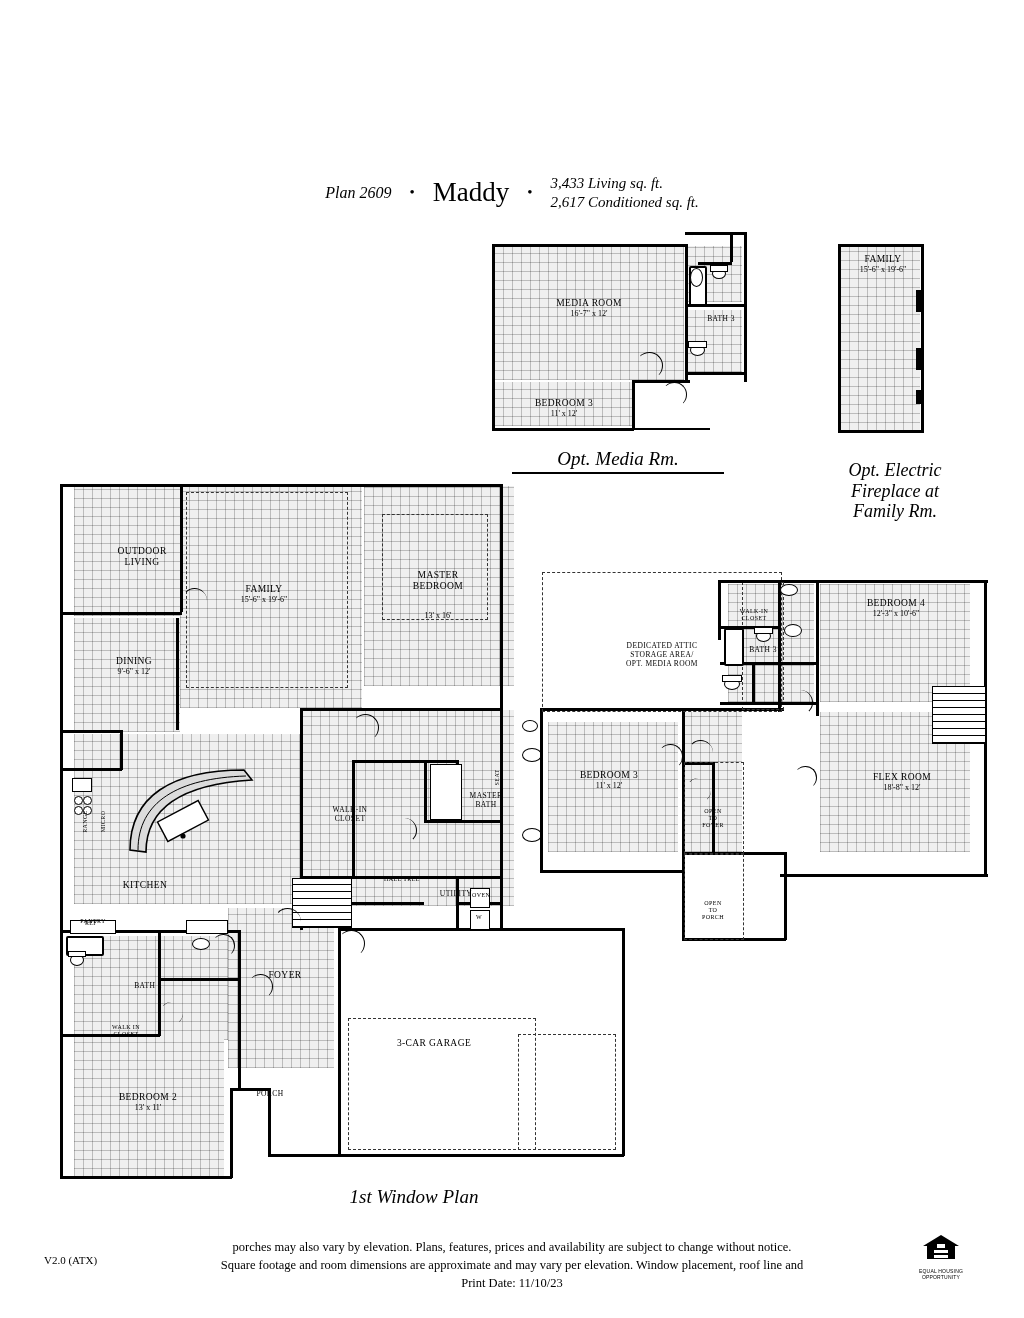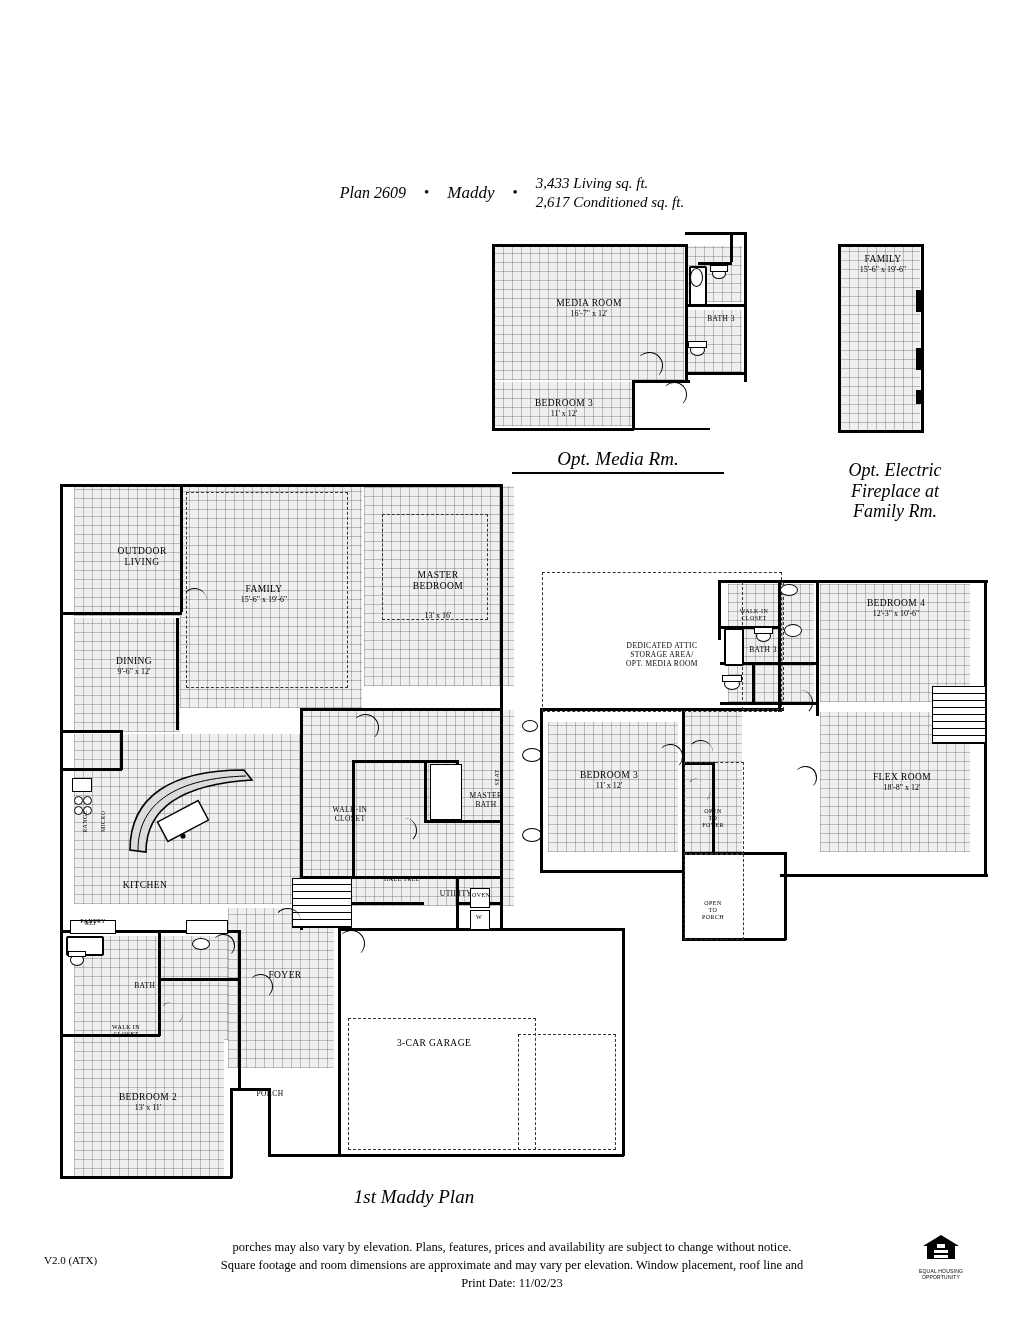--- a/index.html
+++ b/index.html
@@ -10,21 +10,21 @@
   .brand{position:absolute;left:0;right:0;top:50px;text-align:center;}
   .brand-row{display:flex;align-items:center;justify-content:center;gap:10px;}
   .logo-mark{width:62px;height:62px;position:relative;display:inline-block;}
   .brand-words{display:flex;flex-direction:column;align-items:flex-start;line-height:0.92;}
   .brand-words span{font-family:"Liberation Sans",sans-serif;font-weight:bold;font-size:33px;letter-spacing:.5px;}
   .tagline{font-size:22px;font-style:italic;margin-top:7px;font-family:"Liberation Serif",serif;}
 
   .planline{position:absolute;left:0;right:0;top:174px;text-align:center;}
   .planline .pl{display:inline-block;font-style:italic;font-size:16px;vertical-align:middle;}
   .planline .dot{display:inline-block;font-size:15px;margin:0 14px;vertical-align:middle;}
-  .planline .name{display:inline-block;font-style:italic;font-size:17px;vertical-align:middle;}
+  .planline .name{display:inline-block;font-size:27px;vertical-align:middle;}
   .sqftblock{display:inline-block;font-style:italic;font-size:15px;text-align:left;vertical-align:middle;line-height:1.25;}
 
   
   .grp{position:absolute;}
   .w{position:absolute;background:#000;}            
   .hz{height:3px;} .vt{width:3px;}
   .hatch{position:absolute;
      background-image:
        repeating-linear-gradient(0deg, rgba(0,0,0,.22) 0 1px, transparent 1px 9px),
        repeating-linear-gradient(90deg, rgba(0,0,0,.22) 0 1px, transparent 1px 9px);
@@ -298,21 +298,21 @@
     <div class="lbl xs" style="left:38px;top:340px;width:26px;transform:rotate(-90deg);">
       <span class="nm">MICRO</span>
     </div>
     <div class="lbl xs" style="left:420px;top:414px;width:14px;">
       <span class="nm">OVEN</span>
     </div>
     <div class="lbl xs" style="left:420px;top:436px;width:14px;">
       <span class="nm">W</span>
     </div>
   </div>
-  <div class="caption" style="left:284px;top:1186px;width:260px;">1st Maddy Plan</div>
+  <div class="caption" style="left:284px;top:1186px;width:260px;">1st Window Plan</div>
 
   <div class="grp" style="left:532px;top:566px;width:460px;height:380px;">
 
     <div class="hatch" style="left:190px,;"></div>
     <div class="hatch" style="left:196px;top:18px;width:86px;height:118px;"></div>
     <div class="hatch" style="left:288px;top:18px;width:150px;height:118px;"></div>
     <div class="hatch" style="left:288px;top:146px;width:150px;height:140px;"></div>
     <div class="hatch" style="left:16px;top:156px;width:130px;height:130px;"></div>
     <div class="hatch" style="left:150px;top:146px;width:60px;height:140px;"></div>
 
@@ -393,21 +393,21 @@
     <div class="lbl xs" style="left:156px;top:316px;width:50px;white-space:pre-line;">
       <span class="nm">OPEN
 TO
 PORCH</span>
     </div>
   </div>
 
   <div class="footer">
     <div>porches may also vary by elevation. Plans, features, prices and availability are subject to change without notice.</div>
     <div>Square footage and room dimensions are approximate and may vary per elevation. Window placement, roof line and</div>
-    <div>Print Date: 11/02/23</div>
+    <div>Print Date: 11/10/23</div>
   </div>
   <div class="ver">V2.0  (ATX)</div>
   <div class="eho">
     <div class="gl" aria-hidden="true">
       <svg viewBox="0 0 40 30" width="40" height="30">
         <path d="M2 14 L20 3 L38 14 L34 14 L34 27 L6 27 L6 14 Z" fill="#000"></path>
         <path d="M13 18 h14 v3 h-14z M13 23 h14 v3 h-14z" fill="#fff"></path>
         <path d="M16 12 h8 v4 h-8z" fill="#fff"></path>
       </svg>
     </div>

